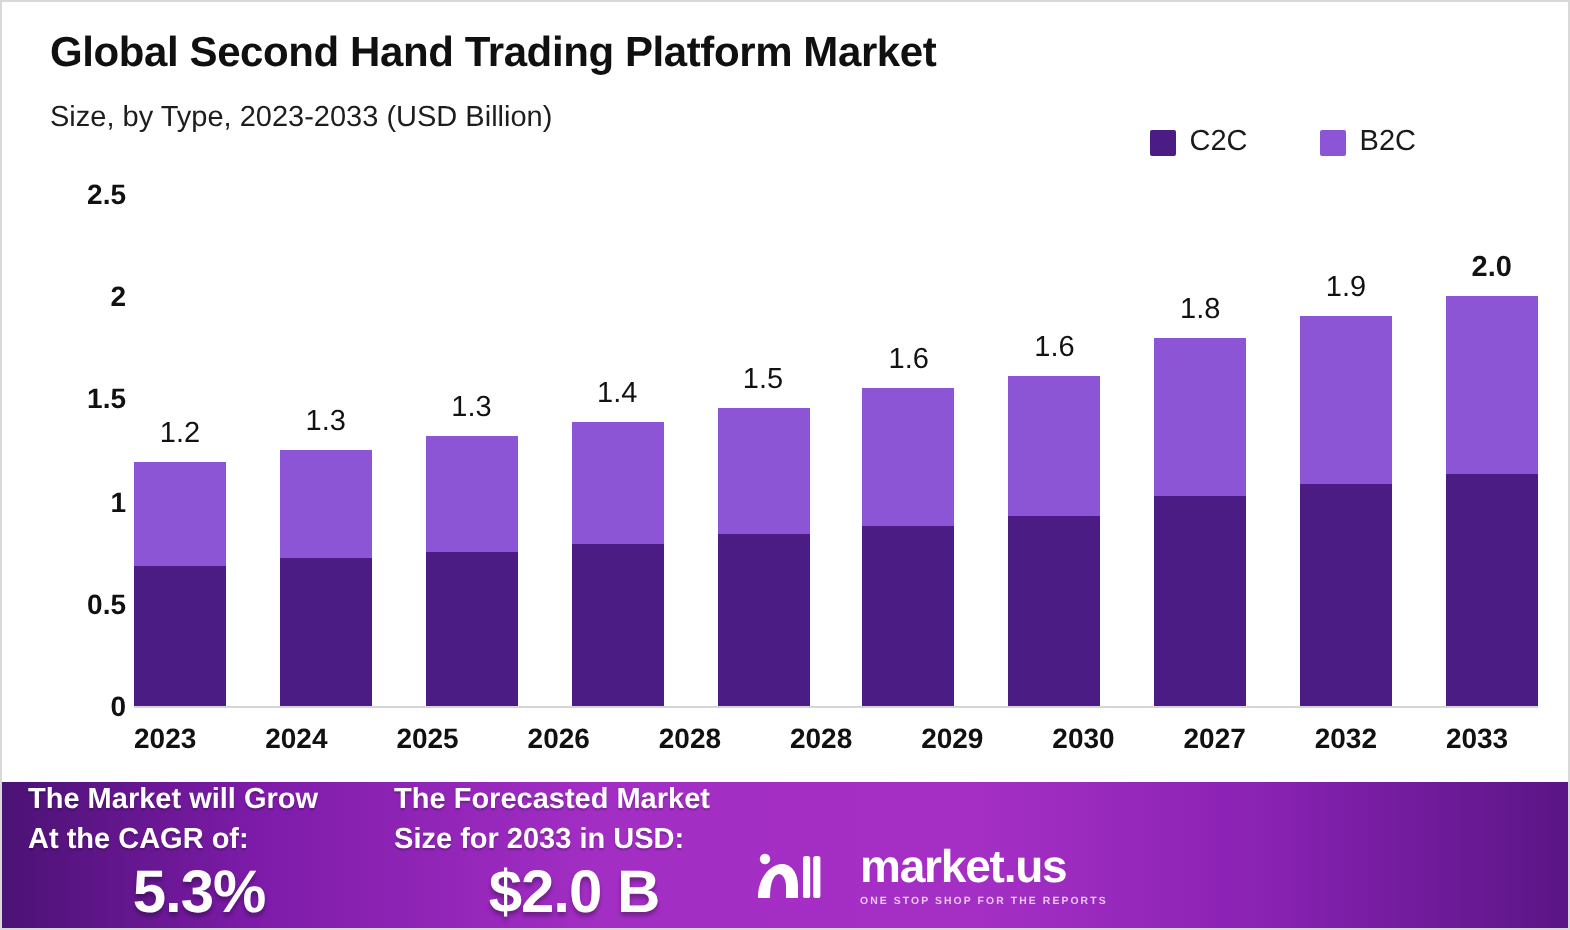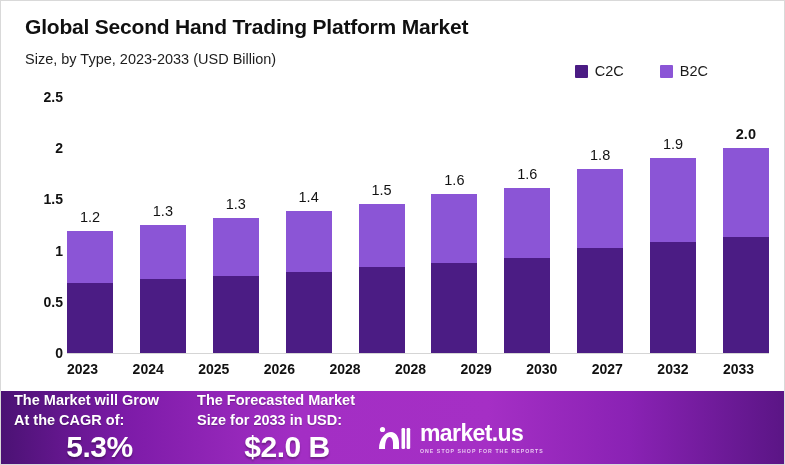--- a/index.html
+++ b/index.html
@@ -193,21 +193,21 @@
     letter-spacing: -0.5px;
   }
   .cagr-block { margin-left: 13px; flex-direction: column; }
   .cagr-value { margin-left: 26px; }
   .fc-block { margin-left: 38px; flex-direction: column; }
   .fc-value { margin-left: 22px; }
   .logo {
     display: flex;
     align-items: center;
     margin-left: 22px;
-    gap: 9px;
+    gap: 19px;
     margin-top: 20px;
   }
   .logo-mark {
     display: block;
   }
   .logo-text-wrap {
     display: flex;
     flex-direction: column;
     justify-content: center;
   }

